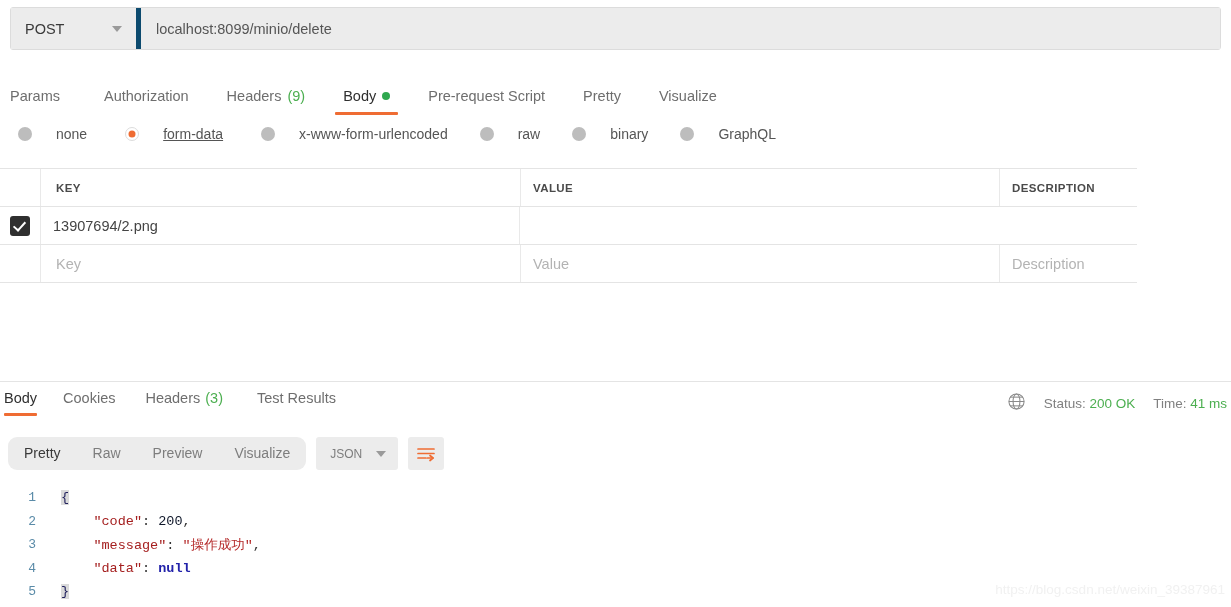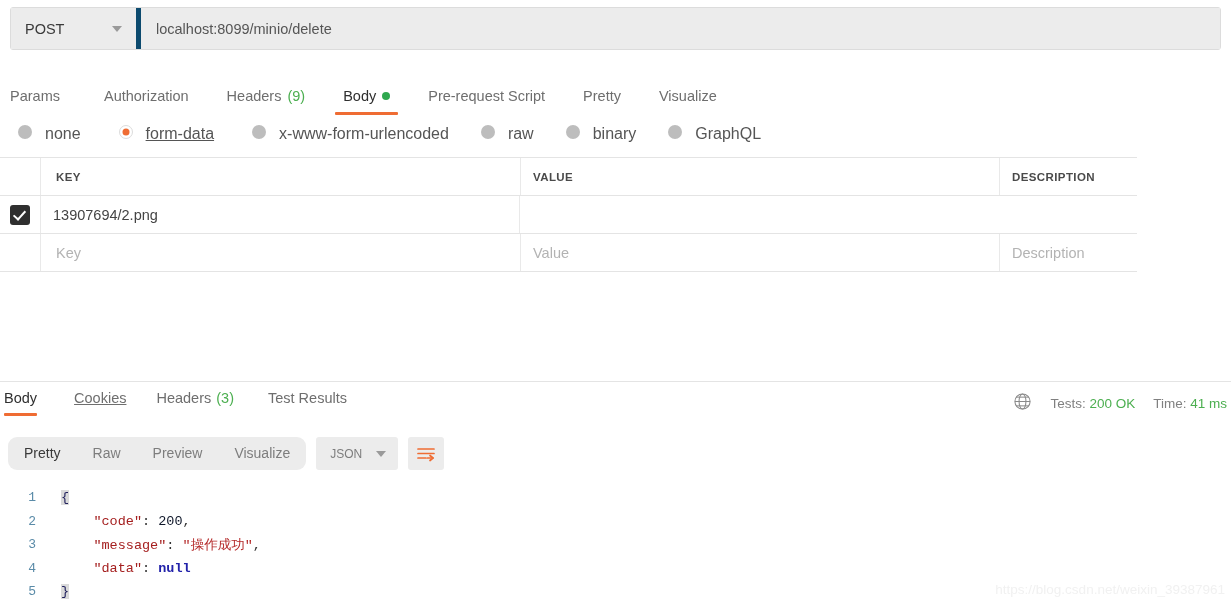--- a/index.html
+++ b/index.html
@@ -107,24 +107,24 @@
     position: absolute;
     left: 0;
     top: 120px;
     width: 1231px;
     height: 28px;
     display: flex;
     align-items: center;
   }
   .radio-opt {
     display: flex;
-    align-items: flex-start;
-    gap: 13px;
-    cursor: pointer;
-    font-size: 16px;
+    align-items: center;
+    gap: 24px;
+    cursor: pointer;
+    font-size: 14px;
     color: #555555;
     white-space: nowrap;
   }
   .radio-circle {
     width: 14px; height: 14px;
     border-radius: 50%;
     background: #bdbdbd;
     flex: 0 0 auto;
     position: relative;
   }
@@ -140,21 +140,21 @@
     transform: translate(-50%,-50%);
     width: 7px; height: 7px;
     border-radius: 50%;
     background: #ef6c33;
   }
 
   
   .kv-table {
     position: absolute;
     left: 0;
-    top: 157px;
+    top: 168px;
     width: 1137px;
     border-top: 1px solid #e4e4e4;
     box-sizing: border-box;
   }
   .kv-row {
     display: flex;
     border-bottom: 1px solid #e4e4e4;
     height: 38px;
     box-sizing: border-box;
   }
@@ -476,21 +476,21 @@
     </div>
   </div>
 </div>
 
 <div class="pane-divider"></div>
 
 <div class="res-tabs" id="res-tabs">
     <div class="res-tab active" style="margin-left: 4px;">
       <span>Body</span>
     </div>
-    <div class="res-tab" style="margin-left: 37px; text-decoration: underline;">
+    <div class="res-tab" style="margin-left: 26px;">
       <span>Cookies</span>
     </div>
     <div class="res-tab" style="margin-left: 30px;">
       <span>Headers</span>
       <span class="tab-count">(3)</span>
     </div>
     <div class="res-tab" style="margin-left: 34px;">
       <span>Test Results</span>
     </div>
   </div>
@@ -499,21 +499,21 @@
   <span class="globe-icon">
     <svg width="19" height="19" viewBox="0 0 20 20" fill="none" stroke="#8a8a8a" stroke-width="1.1">
       <circle cx="10" cy="10" r="8"></circle>
       <ellipse cx="10" cy="10" rx="3.6" ry="8"></ellipse>
       <line x1="2" y1="10" x2="18" y2="10"></line>
       <line x1="3.4" y1="5.4" x2="16.6" y2="5.4"></line>
       <line x1="3.4" y1="14.6" x2="16.6" y2="14.6"></line>
     </svg>
   </span>
   <span>
-    <span>Tests:</span>
+    <span>Status:</span>
     <span class="meta-val-green">200 OK</span>
   </span>
   <span>
     <span>Time:</span>
     <span class="meta-val-green">41 ms</span>
   </span>
 </div>
 
 <div class="res-toolbar">
   <div class="seg-group" id="view-modes">

